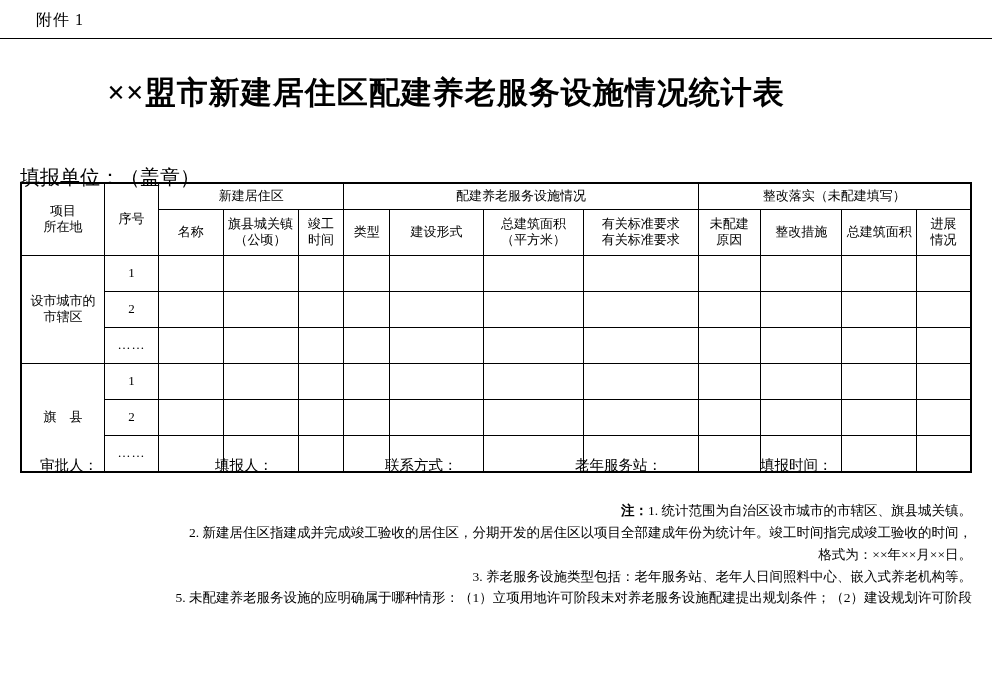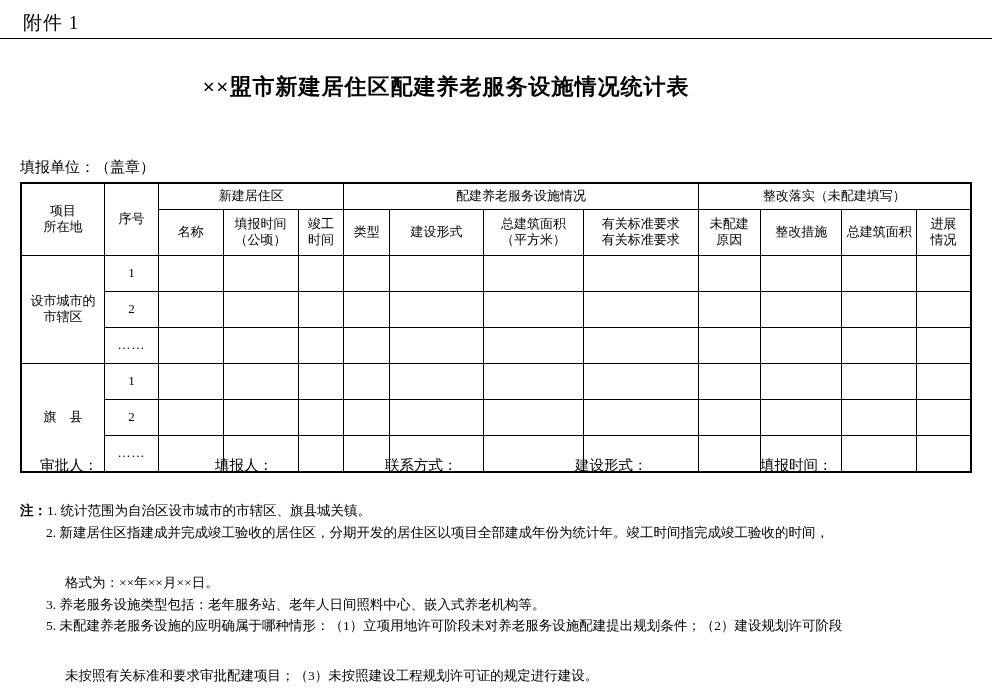--- a/index.html
+++ b/index.html
@@ -17,50 +17,50 @@
   }
   .page {
     position: relative;
     width: 992px;
     height: 691px;
     box-sizing: border-box;
     padding: 0;
   }
   .attachment-label {
     position: absolute;
-    left: 23px;
+    left: 36px;
     top: 10px;
-    font-size: 19px;
+    font-size: 16px;
     font-family: "Liberation Serif", "DejaVu Serif", serif;
     letter-spacing: 1px;
   }
   .rule-top {
     position: absolute;
     left: 0;
     top: 38px;
     width: 992px;
     height: 1px;
     background: #000000;
   }
   .doc-title {
     position: absolute;
     left: 0;
     top: 72px;
     width: 892px;
     text-align: center;
-    font-size: 22px;
+    font-size: 31px;
     font-weight: bold;
     letter-spacing: 1px;
     font-family: "Liberation Serif", "DejaVu Serif", serif;
   }
   .filler-unit {
     position: absolute;
     left: 20px;
-    top: 158px;
-    font-size: 15px;
+    top: 164px;
+    font-size: 20px;
   }
   .table-wrap {
     position: absolute;
     left: 20px;
     top: 182px;
     width: 952px;
   }
   table.stat {
     border-collapse: collapse;
     width: 952px;
@@ -107,29 +107,30 @@
     top: 0;
     margin-left: 20px;
   }
   .notes {
     position: absolute;
     left: 20px;
     top: 500px;
     width: 952px;
     font-size: 13.5px;
     line-height: 1.62;
+    text-align: right;
   }
   .notes .note-line {
     white-space: nowrap;
   }
   .notes .note-head {
     font-weight: bold;
   }
   .indent1 { padding-left: 26px; }
-  .indent2 { padding-left: 45px; margin-top: 28px; }
+  .indent2 { padding-left: 45px; }
 </style>
 </head>
 <body>
 
 <div class="page">
 
   <div class="attachment-label">附件 1</div>
   <div class="rule-top"></div>
 
   <div class="doc-title">××盟市新建居住区配建养老服务设施情况统计表</div>
@@ -162,21 +163,21 @@
           <td rowspan="2">序号</td>
           <td colspan="3">新建居住区</td>
           <td colspan="4">配建养老服务设施情况</td>
           <td colspan="4">整改落实（未配建填写）</td>
         </tr>
         <tr class="hdr-sub">
           <td>
             <div>名称</div>
           </td>
           <td>
-            <div>填报时间</div>
+            <div>旗县城关镇</div>
             <div>（公顷）</div>
           </td>
           <td>
             <div>竣工</div>
             <div>时间</div>
           </td>
           <td>
             <div>类型</div>
           </td>
           <td>
@@ -301,38 +302,35 @@
           <td></td>
         </tr>
       </tbody>
     </table>
   </div>
 
   <div class="footer-fields">
     <span style="left:0px">审批人：</span>
     <span style="left:175px">填报人：</span>
     <span style="left:345px">联系方式：</span>
-    <span style="left:535px">建设形式：</span>
+    <span style="left:535px">老年服务站：</span>
     <span style="left:720px">填报时间：</span>
   </div>
 
   <div class="notes">
     <div class="note-line">
       <span class="note-head">注：</span><span>1.</span> <span>统计范围为自治区设市城市的市辖区、旗县城关镇。</span>
     </div>
     <div class="note-line indent1">
       <span>2.</span> <span>新建居住区指建成并完成竣工验收的居住区，分期开发的居住区以项目全部建成年份为统计年。竣工时间指完成竣工验收的时间，</span>
     </div>
     <div class="note-line indent2">
       <span>格式为：××年××月××日。</span>
     </div>
     <div class="note-line indent1">
       <span>3.</span> <span>养老服务设施类型包括：老年服务站、老年人日间照料中心、嵌入式养老机构等。</span>
     </div>
     <div class="note-line indent1">
       <span>5.</span> <span>未配建养老服务设施的应明确属于哪种情形：（1）立项用地许可阶段未对养老服务设施配建提出规划条件；（2）建设规划许可阶段</span>
     </div>
-    <div class="note-line indent2">
-      <span>未按照有关标准和要求审批配建项目；（3）未按照建设工程规划许可证的规定进行建设。</span>
-    </div>
   </div>
 
 </div>
 
 </body></html>

